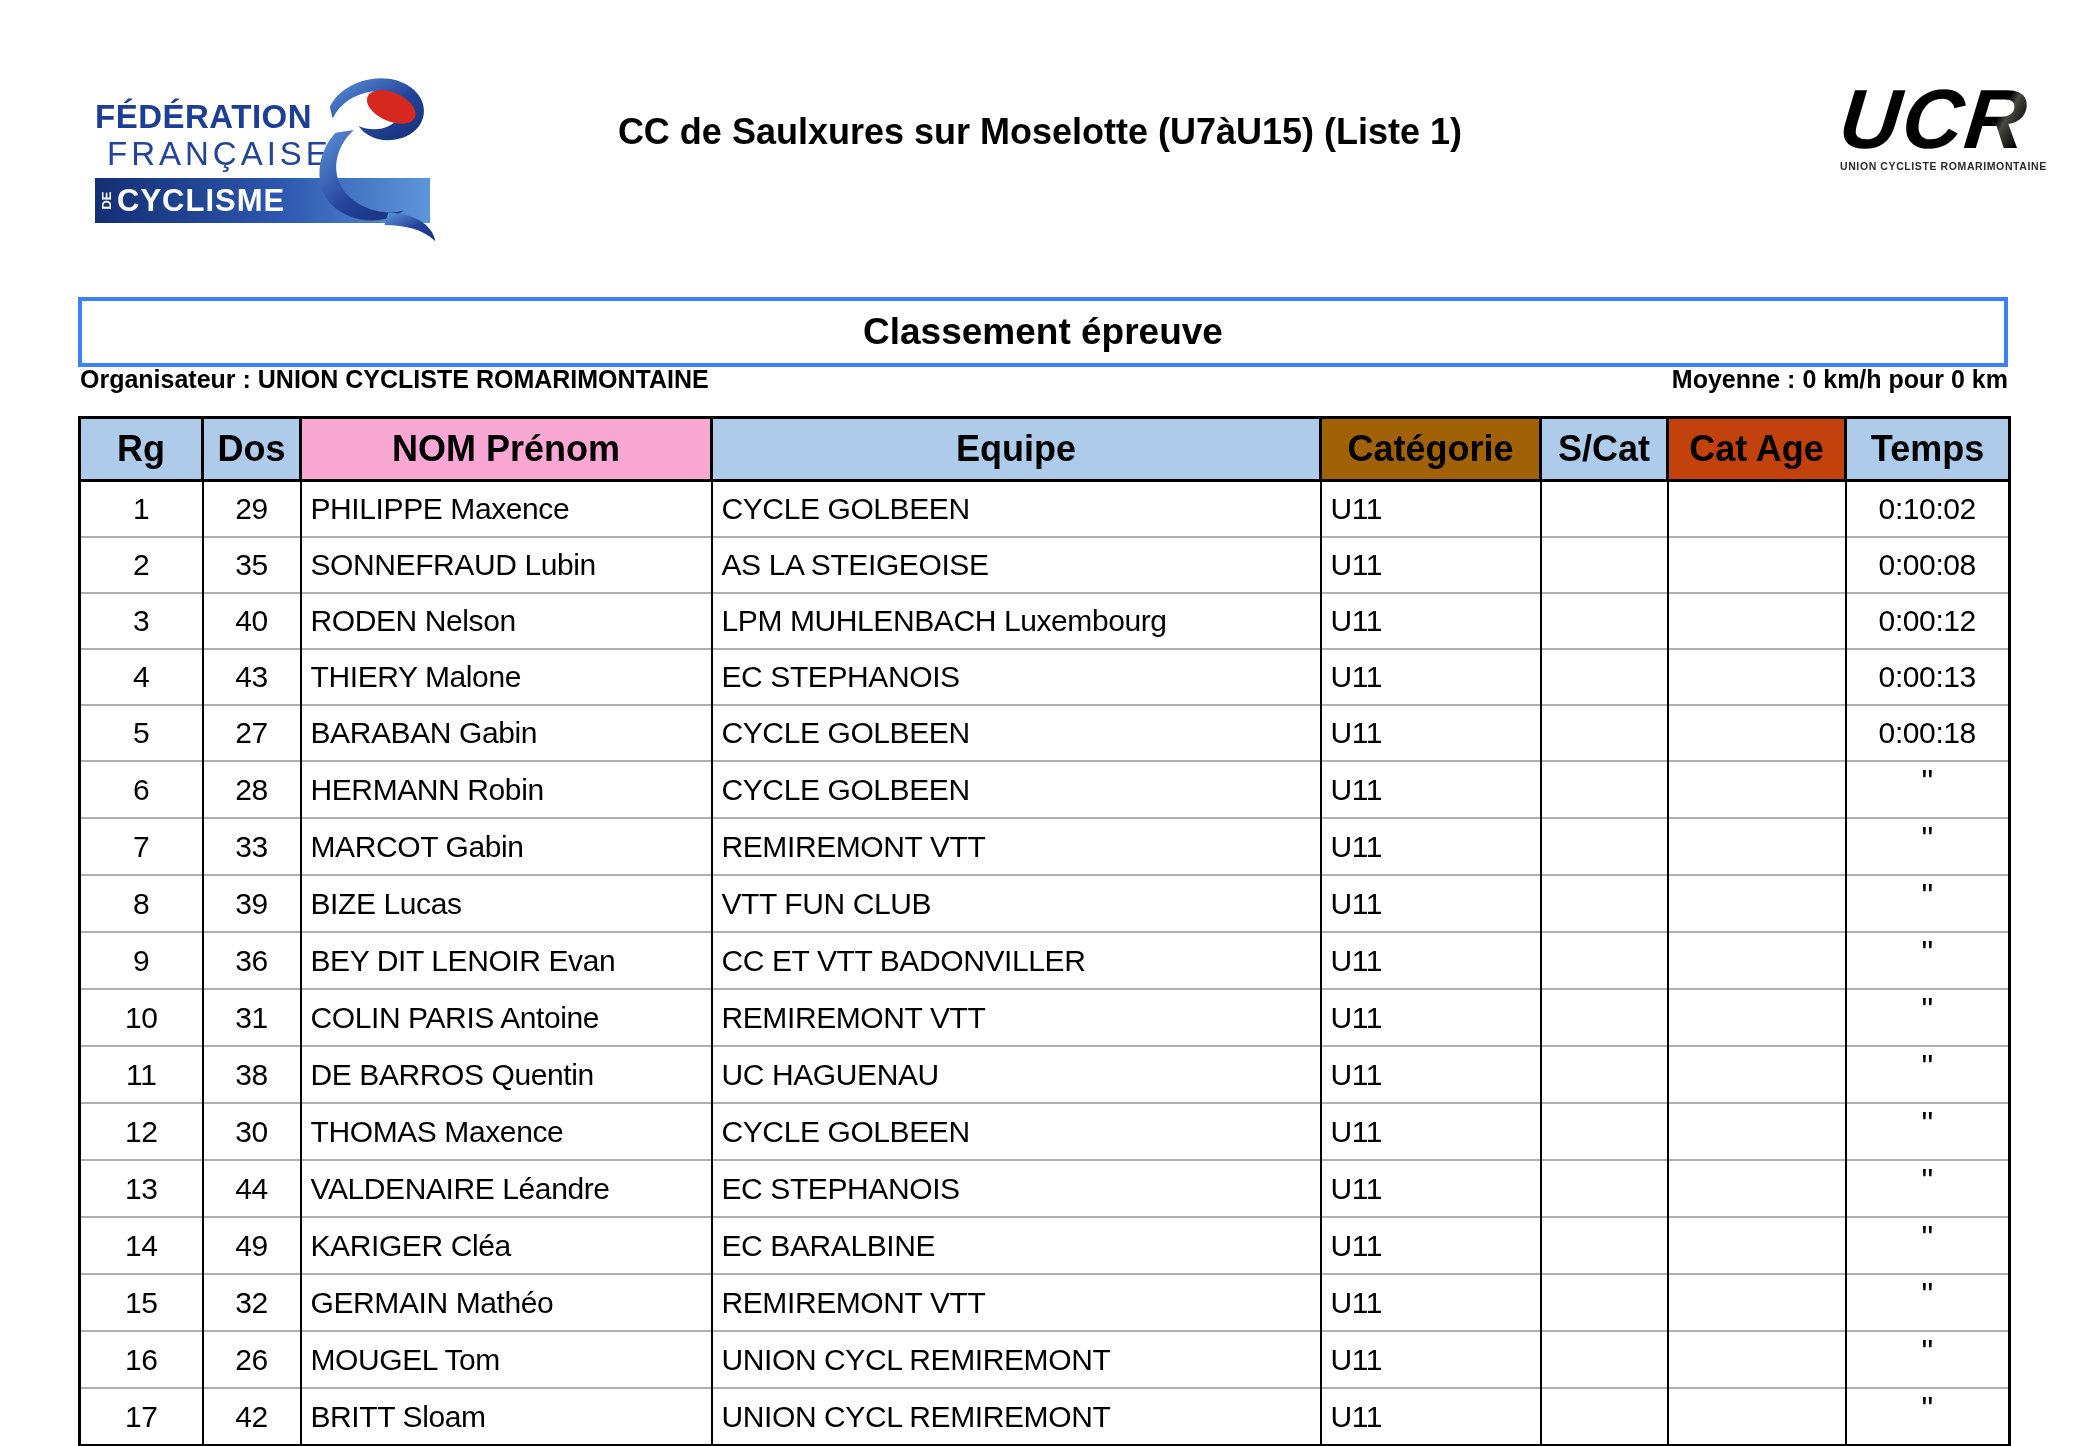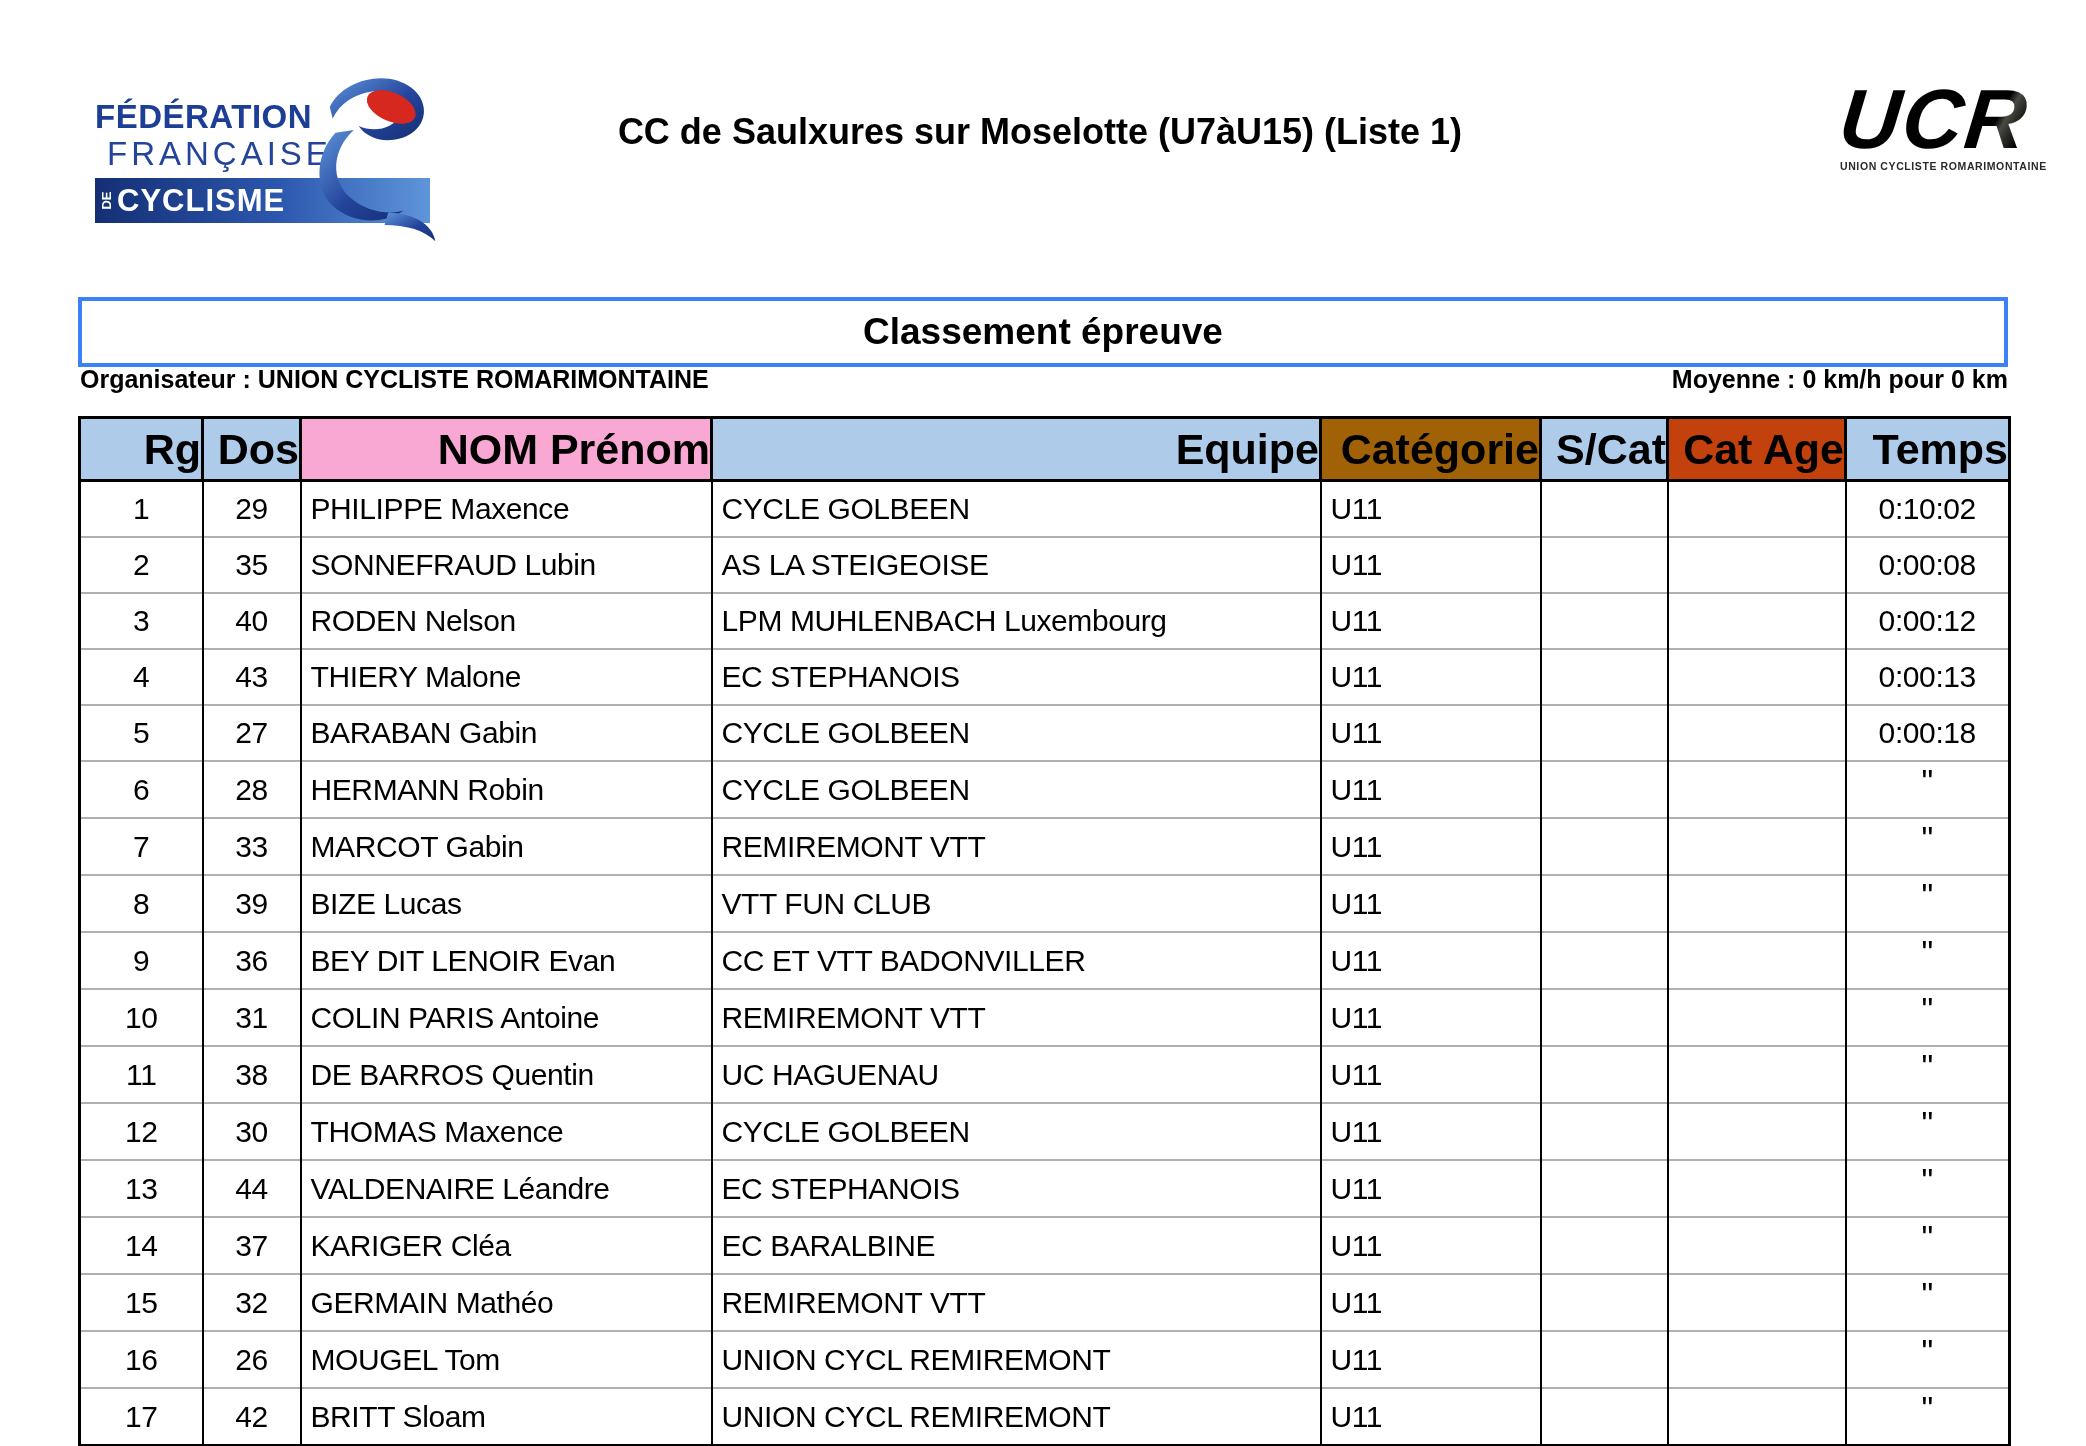--- a/index.html
+++ b/index.html
@@ -52,21 +52,21 @@
   
   .results-table{
     position:absolute;left:78px;top:416px;width:1930px;
     border-collapse:collapse;table-layout:fixed;
     border:3px solid #000;border-bottom:7px solid #000;
   }
   .col-rg{width:123px}.col-dos{width:98px}.col-nom{width:411px}.col-equipe{width:609px}
   .col-categorie{width:220px}.col-scat{width:127px}.col-catage{width:178px}.col-temps{width:164px}
   .results-table th{
     height:60px;border:3px solid #000;
-    font-size:43px;font-weight:700;text-align:right;padding:0;
+    font-size:36px;font-weight:700;text-align:center;padding:0;
   }
   .results-table td{
     height:54px;border-left:2px solid #000;border-right:2px solid #000;
     border-top:2px solid #b0b0b0;
     font-size:30px;font-weight:400;letter-spacing:-.4px;
     padding:0;overflow:hidden;white-space:nowrap;
   }
   .results-table td.cell-rg,.results-table td.cell-dos{text-align:center;}
   .results-table td.cell-nom,.results-table td.cell-equipe,.results-table td.cell-categorie{text-align:left;padding-left:9px;}
   .results-table td.cell-temps{text-align:center;}
@@ -266,21 +266,21 @@
           <td class="cell-dos">44</td>
           <td class="cell-nom">VALDENAIRE Léandre</td>
           <td class="cell-equipe">EC STEPHANOIS</td>
           <td class="cell-categorie">U11</td>
           <td class="cell-scat"></td>
           <td class="cell-catage"></td>
           <td class="cell-temps ditto">"</td>
         </tr>
         <tr>
           <td class="cell-rg">14</td>
-          <td class="cell-dos">37</td>
+          <td class="cell-dos">49</td>
           <td class="cell-nom">KARIGER Cléa</td>
           <td class="cell-equipe">EC BARALBINE</td>
           <td class="cell-categorie">U11</td>
           <td class="cell-scat"></td>
           <td class="cell-catage"></td>
           <td class="cell-temps ditto">"</td>
         </tr>
         <tr>
           <td class="cell-rg">15</td>
           <td class="cell-dos">32</td>

